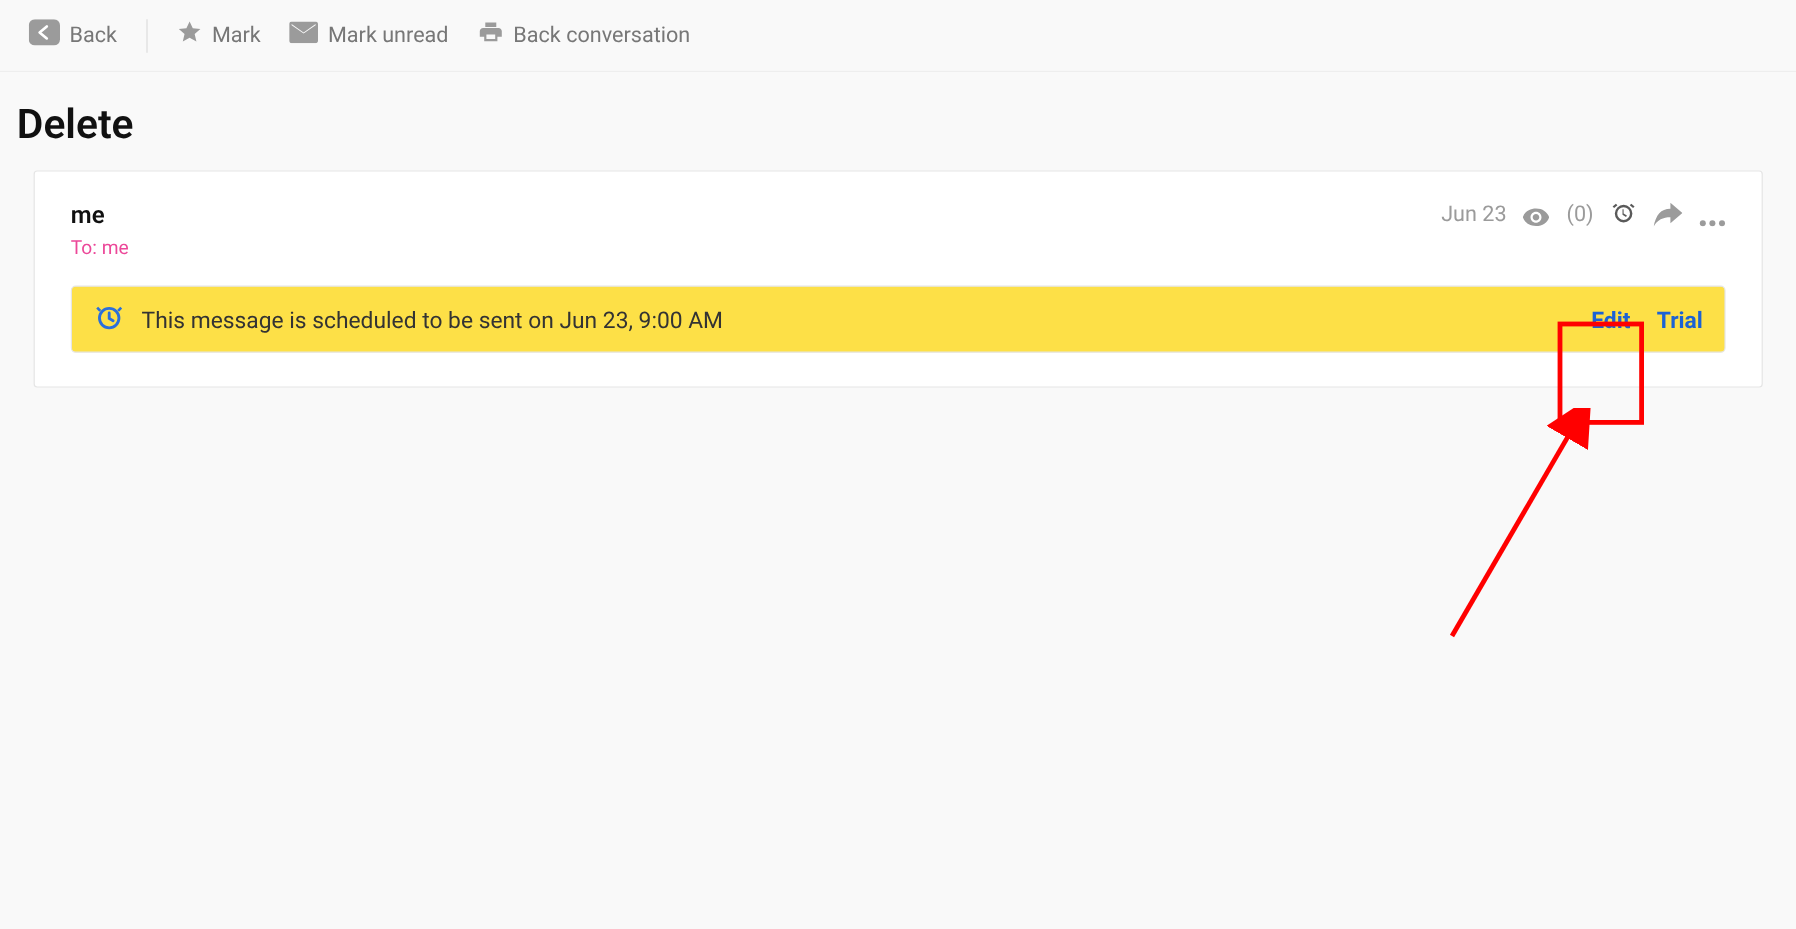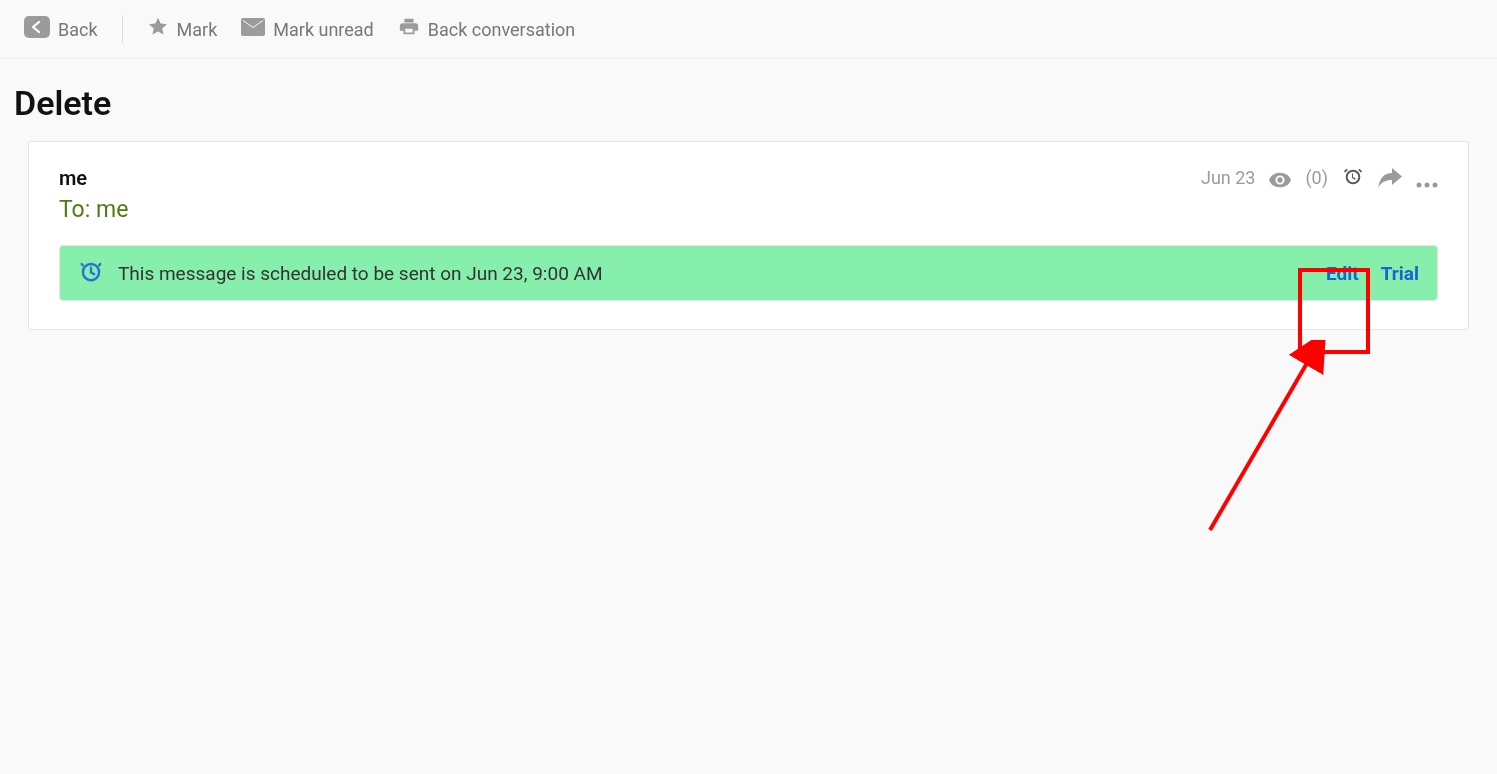--- a/index.html
+++ b/index.html
@@ -52,43 +52,43 @@
     display: flex;
     justify-content: space-between;
     align-items: flex-start;
   }
   .msg-from {
     font-size: 20px;
     font-weight: 600;
     color: #111;
   }
   .msg-to {
-    font-size: 23px;
-    color: #4d7c0f;
+    font-size: 16px;
+    color: #ec4899;
     margin-top: 6px;
   }
   .msg-meta {
     display: flex;
     align-items: flex-end;
     gap: 14px;
     color: #9b9b9b;
     font-size: 18px;
   }
   .meta-icon {
     display: flex;
     align-items: center;
     cursor: pointer;
   }
   .scheduled-bar {
     display: flex;
     align-items: center;
     justify-content: space-between;
     border: 1px solid #e5e5e5;
     border-radius: 4px;
-    background: #86efac;
+    background: #fde047;
     margin-top: 22px;
     padding: 12px 18px;
   }
   .scheduled-left {
     display: flex;
     align-items: center;
     gap: 14px;
   }
   .scheduled-text {
     font-size: 19px;

